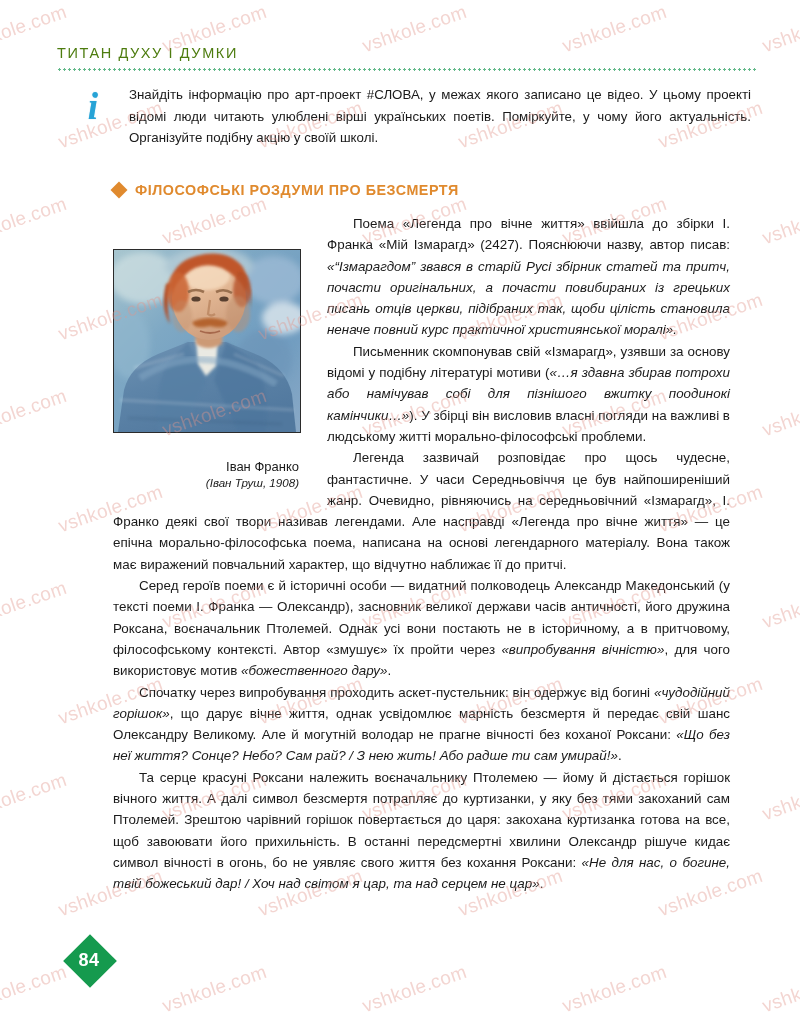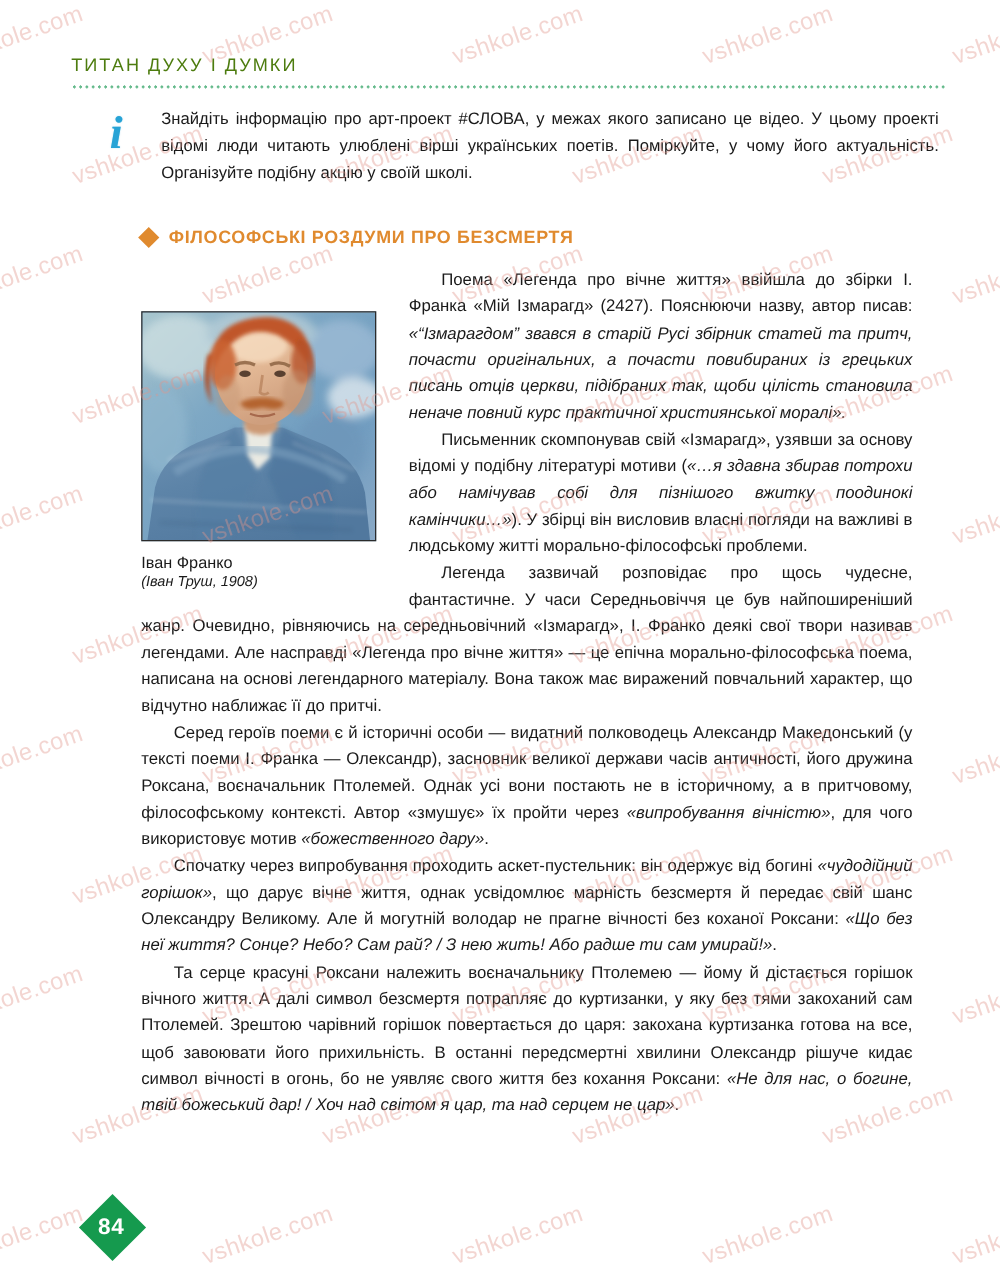--- a/index.html
+++ b/index.html
@@ -154,41 +154,41 @@
     border: 1px solid #2b2b2b;
     position: relative;
     overflow: hidden;
     background: #8fb0c7;
   }
   .portrait-canvas {
     position: absolute;
     inset: 0;
   }
   .figure-caption {
-    text-align: left;
-    margin-top: 9px;
+    text-align: right;
+    margin-top: 26px;
     width: 186px;
   }
   .fig-name {
     font-size: 13px;
     line-height: 16px;
     color: #1a1a1a;
   }
   .fig-sub {
     font-size: 11.6px;
     font-style: italic;
     line-height: 16px;
     color: #1a1a1a;
   }
 
   
   .page-number-wrap {
     position: absolute;
     left: 61px;
-    top: 953px;
+    top: 932px;
     width: 56px;
     height: 56px;
   }
   .page-diamond {
     position: absolute;
     left: 10px;
     top: 10px;
     width: 38px;
     height: 38px;
     background: #159a4e;

